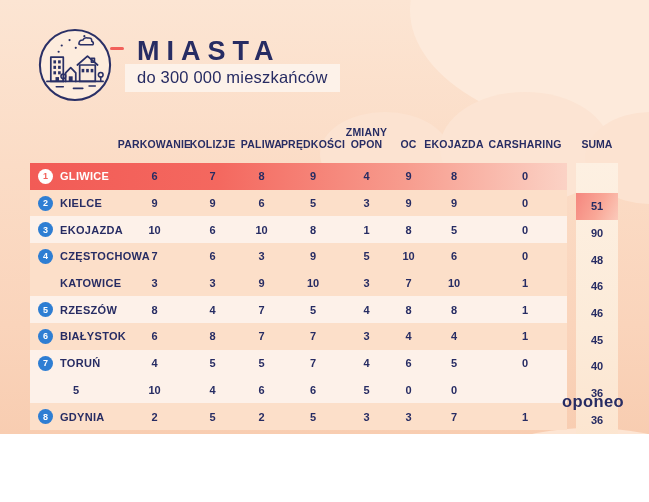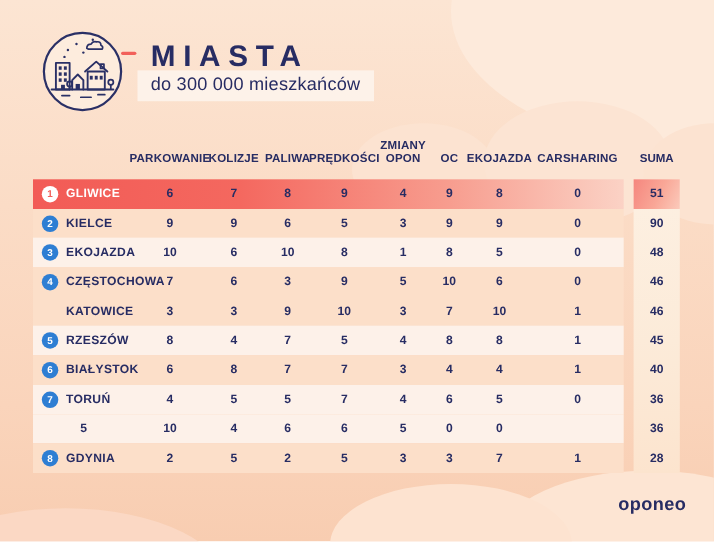--- a/index.html
+++ b/index.html
@@ -1,17 +1,17 @@
 <!DOCTYPE html>
 <html style="--navy: #272c63; --coral: #f2605a; --blue: #2e7ed3;"><head>
 <meta charset="utf-8">
 <style>
   html,body{margin:0;padding:0;}
   body{font-family:"Liberation Sans", sans-serif;}
-  .stage{position:relative;width:649px;height:492px;overflow:hidden;
+  .stage{position:relative;width:649px;height:434px;overflow:hidden;
          background:linear-gradient(180deg,#fce5d3 0%,#fbdcc6 38%,#fad4bb 75%,#f8cdb1 100%);}
   .cloud{position:absolute;border-radius:50%;z-index:0;}
   .c-top-right{left:410px;top:-120px;width:480px;height:260px;background:#fdeadb;}
   .c-mid-1{left:320px;top:112px;width:130px;height:84px;background:#fce3d1;}
   .c-mid-2{left:440px;top:92px;width:170px;height:112px;background:#fce4d3;}
   .c-mid-3{left:585px;top:112px;width:130px;height:92px;background:#fce3d1;}
   .c-bot-1{left:455px;top:428px;width:270px;height:124px;background:#fde5d3;}
   .c-bot-2{left:300px;top:440px;width:220px;height:110px;background:#fde3d0;}
   .c-bot-3{left:-90px;top:462px;width:300px;height:150px;background:#fbd8c4;}
   .z{position:relative;z-index:1;}
@@ -42,21 +42,21 @@
          font-weight:bold;display:flex;align-items:center;justify-content:center;margin-right:7px;flex:none;}
   .tone-red .badge{background:#fff;color:var(--coral);}
   .badge.empty{background:transparent;}
   .city{font-size:11px;font-weight:bold;color:var(--navy);letter-spacing:.3px;white-space:nowrap;}
   .tone-red .city{color:#ffffff;}
   .val{text-align:center;font-size:11px;font-weight:bold;color:var(--navy);}
   .suma-strip{position:absolute;left:576px;top:163px;width:42px;
               background:linear-gradient(180deg,#fdf0e2 0%,#fcebd9 55%,#fce4ce 100%);}
   .suma-cell{height:26.7px;display:flex;align-items:center;justify-content:center;
              font-size:11px;font-weight:bold;color:var(--navy);}
-  .suma-red{background:linear-gradient(115deg,#f5867e 0%,#f9a797 55%,#fbcabb 100%);}
+  .suma-red{background:linear-gradient(115deg,#f5867e 0%,#f9a797 55%,#fbcabb 100%);margin-top:30px;}
 
   .logo{position:absolute;right:25px;bottom:23px;font-size:16.5px;font-weight:bold;
         color:var(--navy);letter-spacing:.4px;margin-left:28px;}
 </style>
 </head>
 <body>
 
 <div class="stage">
 
   <div class="cloud c-top-right"></div>

